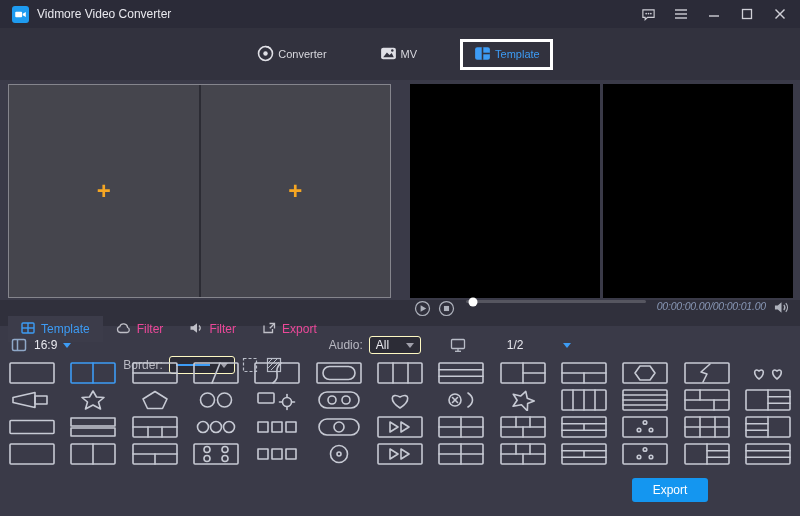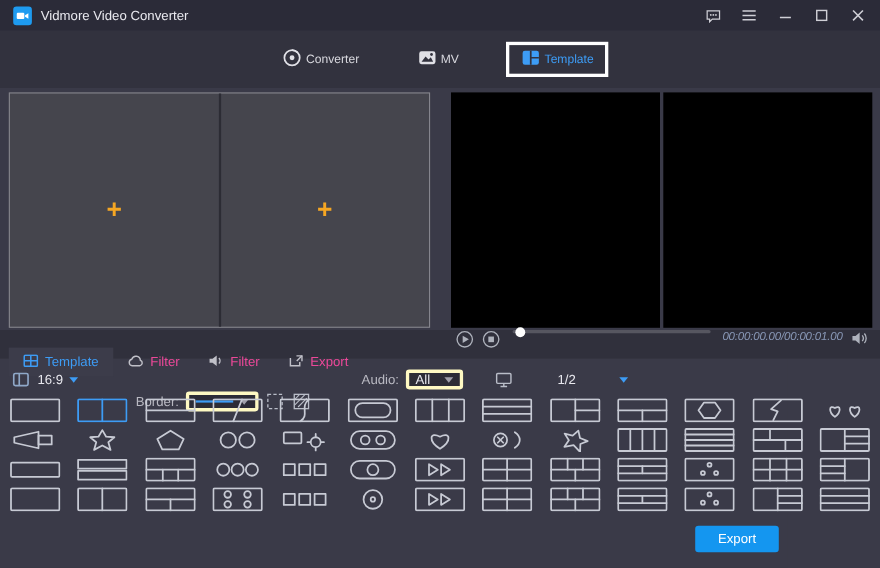--- a/index.html
+++ b/index.html
@@ -51,21 +51,21 @@
   .time { font-size: 10.5px; color: #8796b4; white-space: nowrap; letter-spacing: -0.2px; }
 
   
   .toolbar { position: absolute; top: 332px; left: 0; width: 800px; height: 26px; display: flex;
              align-items: center; padding: 0 10px; font-size: 12px; color: #b9b9c2; }
   .tb-group { display: flex; align-items: center; gap: 6px; }
   .tb-value { color: #e8e8ee; }
   .caret { width: 0; height: 0; border-left: 4px solid transparent; border-right: 4px solid transparent;
            border-top: 5px solid #3d9cf5; cursor: pointer; }
   .caret.gray { border-top-color: #a0a0aa; }
-  .select-box { height: 18px; background: #2c2c36; border: 3px solid #fef9c3; border-radius: 3px;
+  .select-box { height: 18px; background: #2c2c36; border: 1px solid #fef9c3; border-radius: 3px;
                 display: flex; align-items: center; justify-content: space-between; padding: 0 6px;
                 cursor: pointer; gap: 6px; }
   .blue-line { width: 34px; height: 2px; background: #3d9cf5; }
   .icon-btn { display: flex; align-items: center; justify-content: center; width: 18px; height: 18px; cursor: pointer; }
 
   
   .template-grid { position: absolute; top: 362px; left: 0; width: 800px; padding: 0 9px; }
   .tpl-row { display: flex; justify-content: space-between; margin-bottom: 5px; }
   .tpl-cell { width: 46px; height: 22px; color: #c7cad4; cursor: pointer; }
   .tpl-cell.selected { color: #3d9cf5; }

